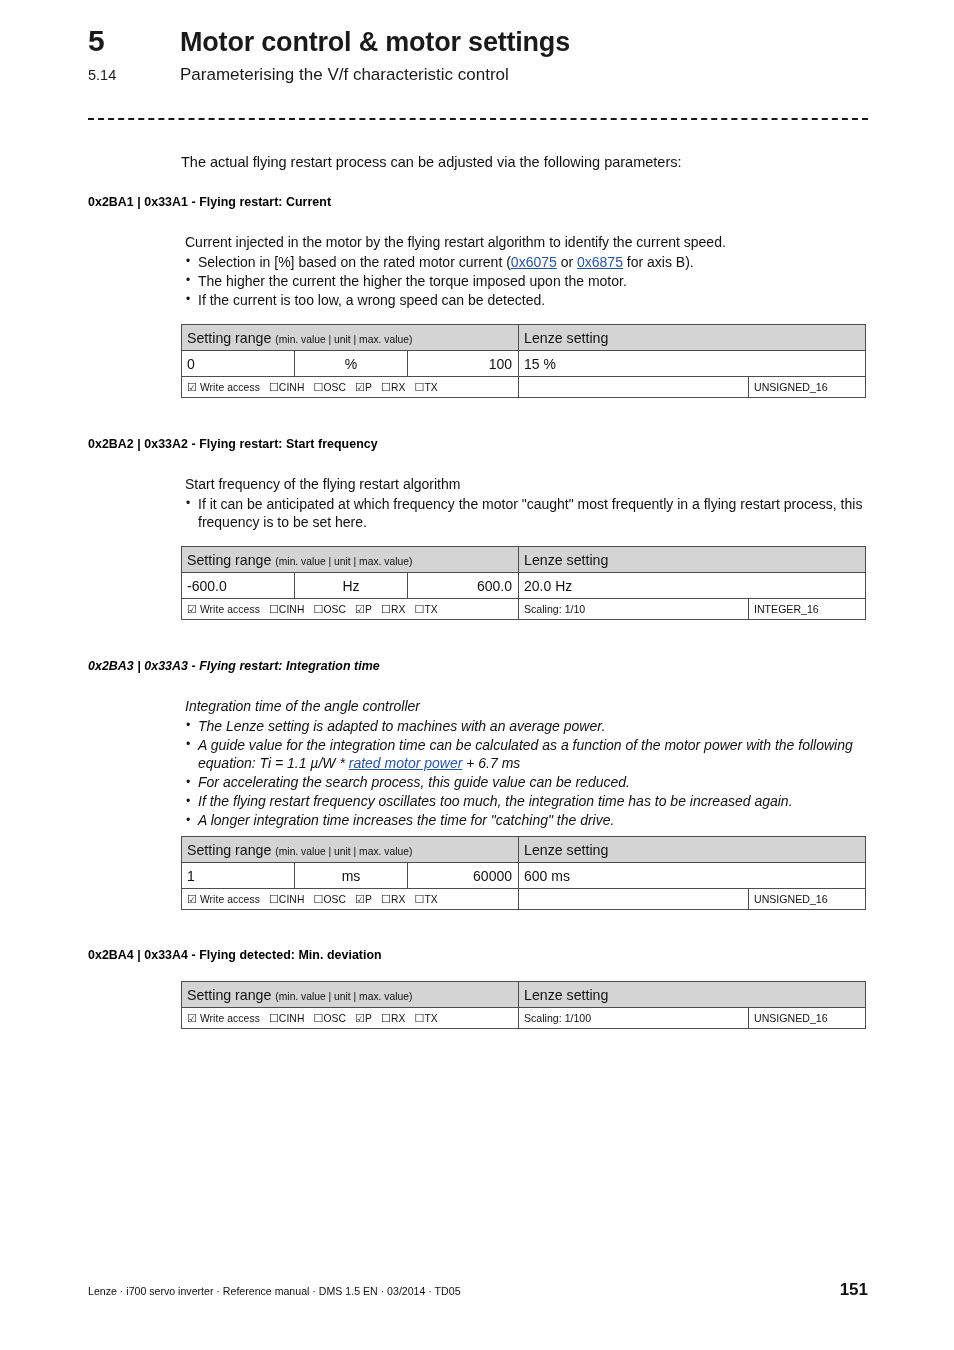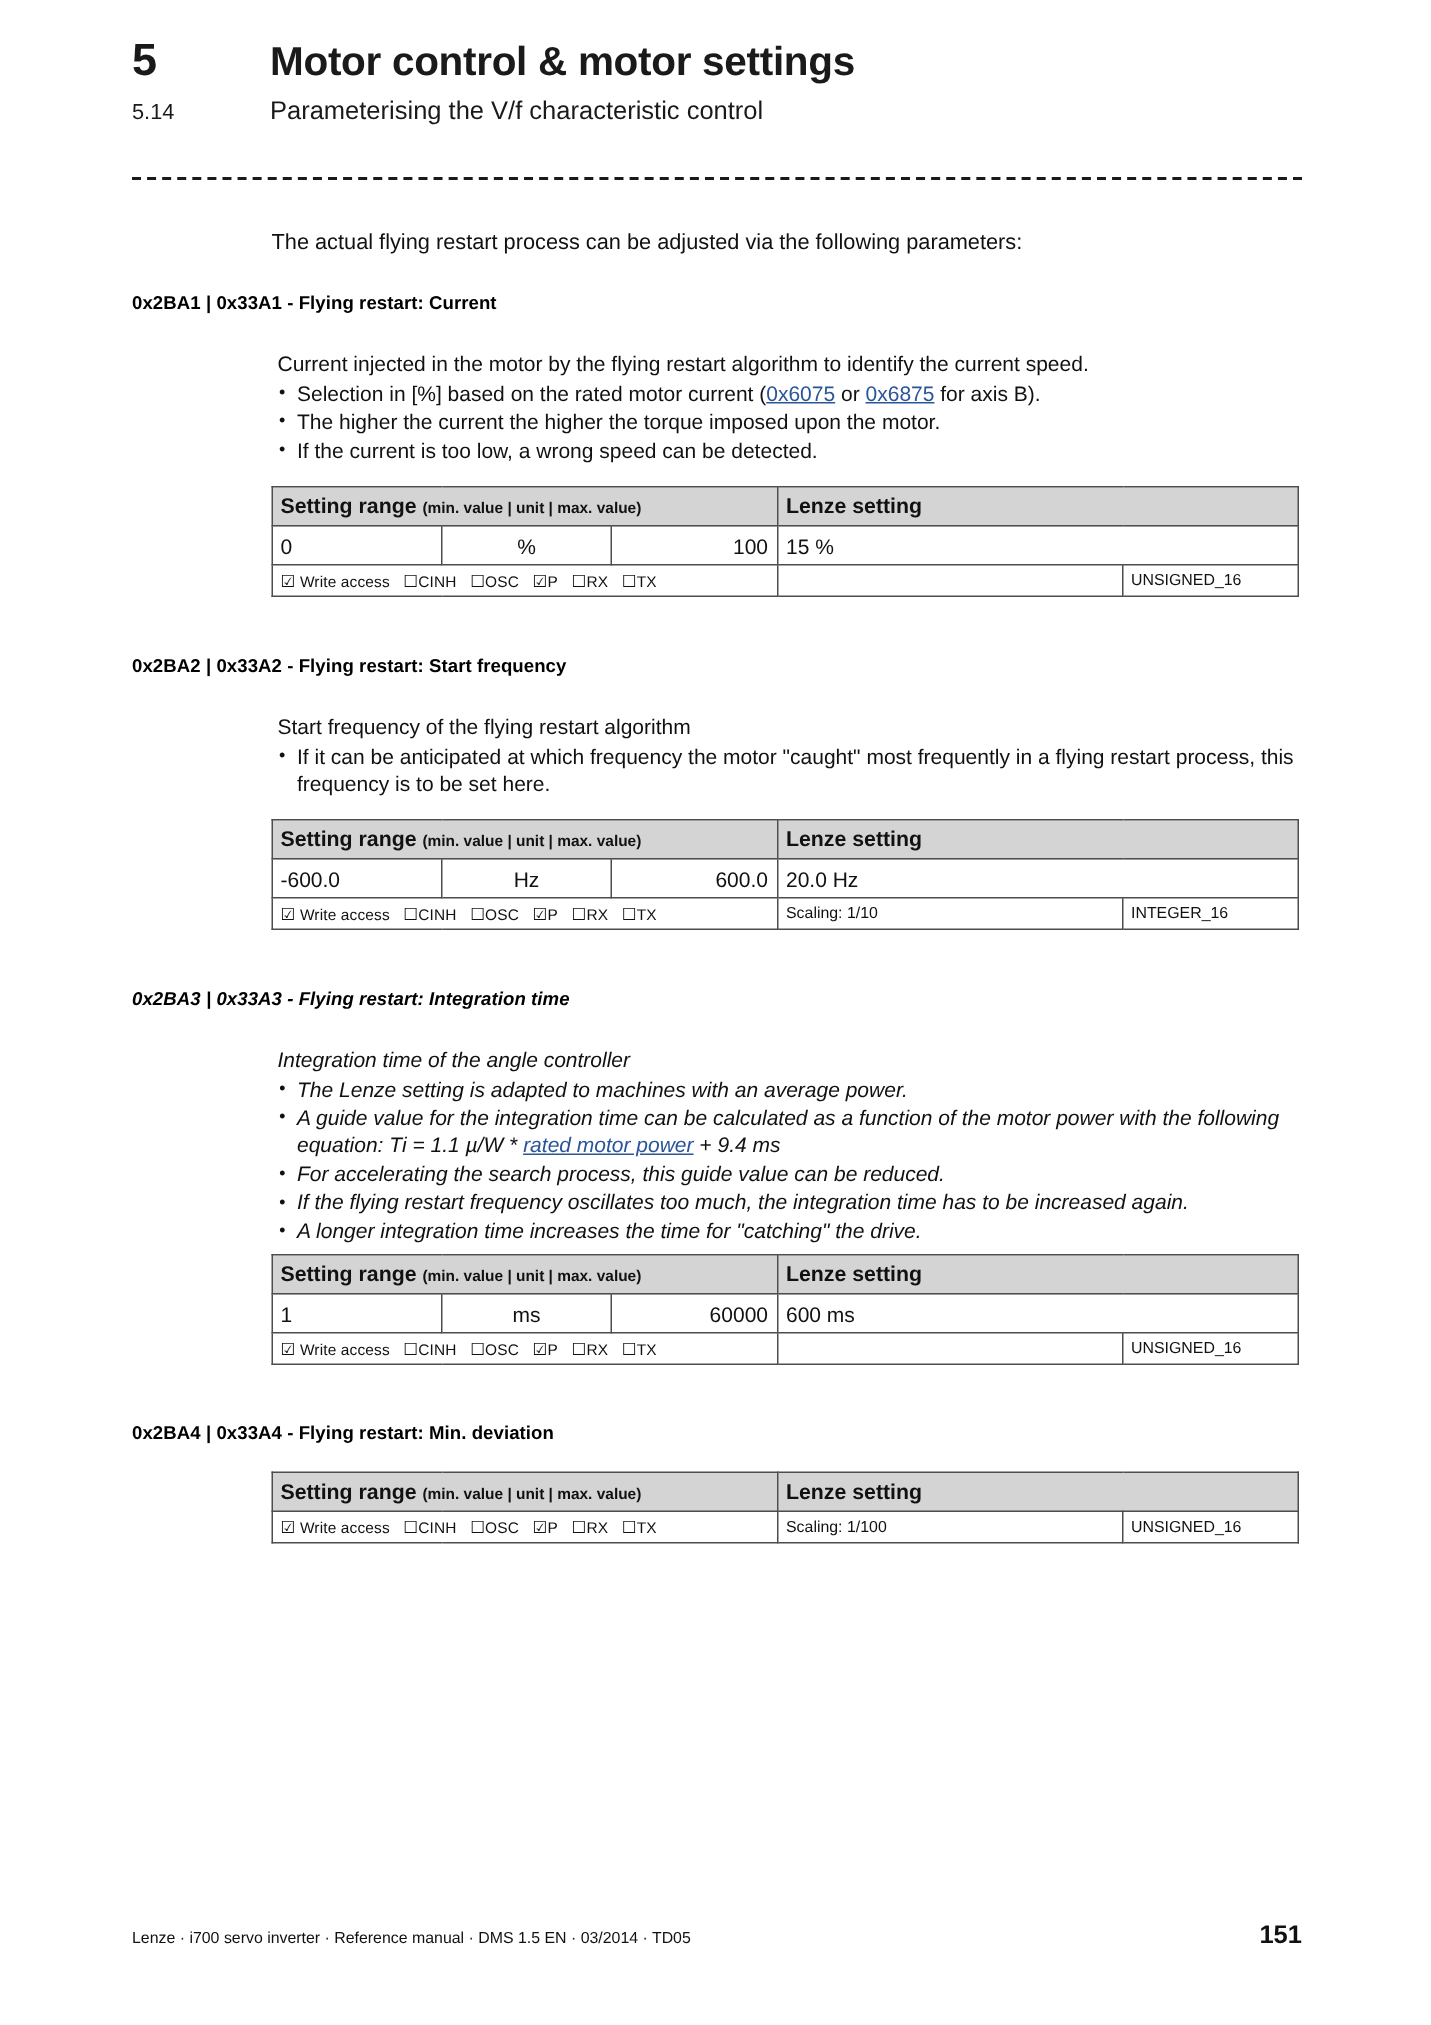--- a/index.html
+++ b/index.html
@@ -142,21 +142,21 @@
   table.param-table td,
   table.param-table th {
     border: 1px solid #4d4d4d;
     padding: 0;
     vertical-align: middle;
   }
   .th-cell {
     background: #d4d4d4;
     height: 25px;
     font-size: 14.2px;
-    font-weight: 700;
+    font-weight: 400;
     text-align: left;
     padding-left: 5px !important;
     color: #111111;
     white-space: nowrap;
   }
   .th-cell .sub {
     font-size: 10.3px;
   }
   .v-cell {
     height: 25px;
@@ -318,21 +318,21 @@
             <td class="dt-cell">INTEGER_16</td>
           </tr>
         </tbody>
       </table>
       <div class="param" style="top: 658px; font-style: italic;">
         <div class="param-title">0x2BA3 | 0x33A3 - Flying restart: Integration time</div>
         <div class="param-body">
           <div class="lead">Integration time of the angle controller</div>
           <ul class="bullets">
             <li><span>The Lenze setting is adapted to machines with an average power.</span></li>
-            <li><span>A guide value for the integration time can be calculated as a function of the motor power with the following equation: Ti = 1.1 µ/W * </span><a class="xref" href="#">rated motor power</a><span> + 9.4 ms</span></li>
+            <li><span>A guide value for the integration time can be calculated as a function of the motor power with the following equation: Ti = 1.1 µ/W * </span><a class="xref" href="#">rated motor power</a><span> + 6.7 ms</span></li>
             <li><span>For accelerating the search process, this guide value can be reduced.</span></li>
             <li><span>If the flying restart frequency oscillates too much, the integration time has to be increased again.</span></li>
             <li><span>A longer integration time increases the time for "catching" the drive.</span></li>
           </ul>
         </div>
       </div>
       <table class="param-table" style="top: 836px;">
         <colgroup>
           <col style="width:113px">
           <col style="width:113px">
@@ -352,21 +352,21 @@
             <td class="v-cell" colspan="2">600 ms</td>
           </tr>
           <tr>
             <td class="acc-cell" colspan="3"><span class="chk">☑</span> <span>Write access</span><span class="gap"></span><span class="chk">☐</span><span>CINH</span><span class="gap"></span><span class="chk">☐</span><span>OSC</span><span class="gap"></span><span class="chk">☑</span><span>P</span><span class="gap"></span><span class="chk">☐</span><span>RX</span><span class="gap"></span><span class="chk">☐</span><span>TX</span></td>
             <td class="sc-cell"></td>
             <td class="dt-cell">UNSIGNED_16</td>
           </tr>
         </tbody>
       </table>
       <div class="param" style="top: 947px;">
-        <div class="param-title">0x2BA4 | 0x33A4 - Flying restart: Min. deviation</div>
+        <div class="param-title">0x2BA4 | 0x33A4 - Flying detected: Min. deviation</div>
       </div>
       <table class="param-table" style="top: 981px;">
         <colgroup>
           <col style="width:113px">
           <col style="width:113px">
           <col style="width:111px">
           <col style="width:230px">
           <col style="width:117px">
         </colgroup>
         <tbody>

